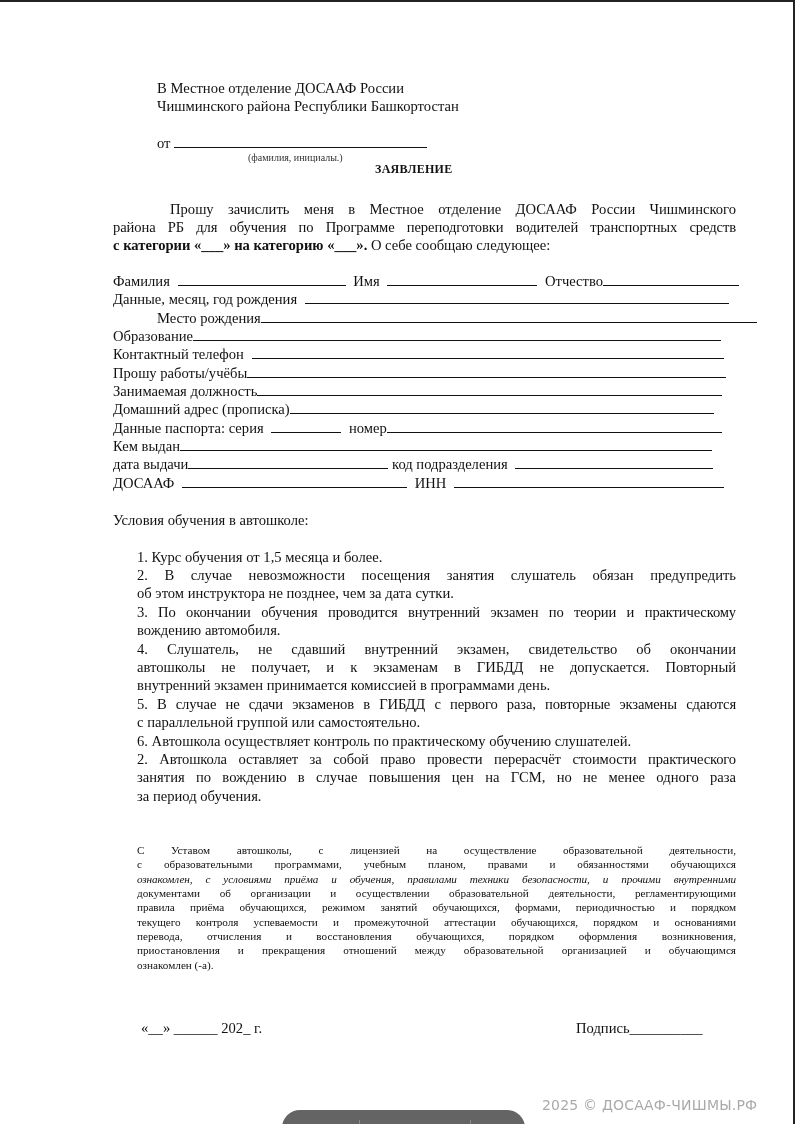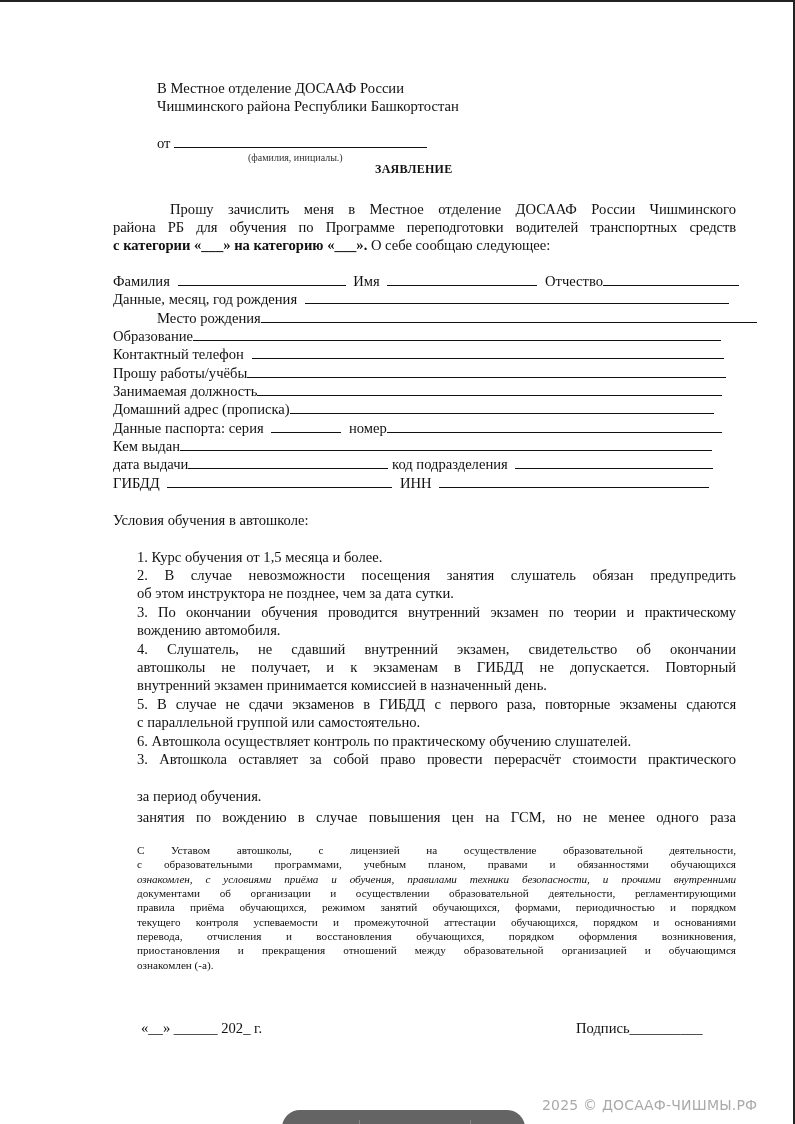--- a/index.html
+++ b/index.html
@@ -93,47 +93,47 @@
   </div>
   <div class="abs t14" style="left:113px;top:437px;">
     <span>Кем выдан</span><span class="uline" style="width:532px;"></span>
   </div>
   <div class="abs t14" style="left:113px;top:455px;">
     <span>дата выдачи</span><span class="uline" style="width:200px;"></span>
     <span style="">код подразделения</span>
     <span class="uline" style="width:198px;margin-left:4px;"></span>
   </div>
   <div class="abs t14" style="left:113px;top:474px;">
-    <span>ГИБДД</span>
+    <span>ДОСААФ</span>
     <span class="uline" style="width:225px;margin-left:4px;"></span>
     <span style="margin-left:4px;">ИНН</span>
     <span class="uline" style="width:270px;margin-left:4px;"></span>
   </div>
 
   <div class="abs t14" style="left:113px;top:511px;">Условия обучения в автошколе:</div>
 
   <div class="abs t14" style="left:137px;top:548px;">1.   Курс обучения от 1,5 месяца и более.</div>
 
   <div class="abs t14 just" style="left:137px;top:566px;width:599px;">2. В случае невозможности посещения занятия слушатель обязан предупредить</div>
   <div class="abs t14" style="left:137px;top:584px;">об этом инструктора не позднее, чем за дата сутки.</div>
 
   <div class="abs t14 just" style="left:137px;top:603px;width:599px;letter-spacing:-0.15px;">3. По окончании обучения проводится внутренний экзамен по теории и практическому</div>
   <div class="abs t14" style="left:137px;top:621px;">вождению автомобиля.</div>
 
   <div class="abs t14 just" style="left:137px;top:640px;width:599px;">4. Слушатель, не сдавший внутренний экзамен, свидетельство об окончании</div>
   <div class="abs t14 just" style="left:137px;top:658px;width:599px;">автошколы не получает, и к экзаменам в ГИБДД не допускается. Повторный</div>
-  <div class="abs t14" style="left:137px;top:676px;">внутренний экзамен принимается комиссией в назначенный день.</div>
+  <div class="abs t14" style="left:137px;top:676px;">внутренний экзамен принимается комиссией в программами день.</div>
 
   <div class="abs t14 just" style="left:137px;top:695px;width:599px;letter-spacing:-0.15px;">5. В случае не сдачи экзаменов в ГИБДД с первого раза, повторные экзамены сдаются</div>
   <div class="abs t14" style="left:137px;top:713px;">с параллельной группой или самостоятельно.</div>
 
   <div class="abs t14" style="left:137px;top:732px;">6. Автошкола осуществляет контроль по практическому обучению слушателей.</div>
 
-  <div class="abs t14 just" style="left:137px;top:750px;width:599px;letter-spacing:-0.15px;">3. Автошкола оставляет за собой право провести перерасчёт стоимости практического</div>
-  <div class="abs t14 just" style="left:137px;top:808px;width:599px;">занятия по вождению в случае повышения цен на ГСМ, но не менее одного раза</div>
+  <div class="abs t14 just" style="left:137px;top:750px;width:599px;letter-spacing:-0.15px;">2. Автошкола оставляет за собой право провести перерасчёт стоимости практического</div>
+  <div class="abs t14 just" style="left:137px;top:768px;width:599px;">занятия по вождению в случае повышения цен на ГСМ, но не менее одного раза</div>
   <div class="abs t14" style="left:137px;top:787px;">за период обучения.</div>
 
   <div class="abs small just" style="left:137px;top:843px;width:599px;">С Уставом автошколы, с лицензией на осуществление образовательной деятельности,</div>
   <div class="abs small just" style="left:137px;top:857px;width:599px;">с образовательными программами, учебным планом, правами и обязанностями обучающихся</div>
   <div class="abs small just" style="left:137px;top:872px;width:599px;letter-spacing:-0.1px;font-style:italic;">ознакомлен, с условиями приёма и обучения, правилами техники безопасности, и прочими внутренними</div>
   <div class="abs small just" style="left:137px;top:886px;width:599px;">документами об организации и осуществлении образовательной деятельности, регламентирующими</div>
   <div class="abs small just" style="left:137px;top:900px;width:599px;letter-spacing:-0.1px;">правила приёма обучающихся, режимом занятий обучающихся, формами, периодичностью и порядком</div>
   <div class="abs small just" style="left:137px;top:915px;width:599px;letter-spacing:-0.1px;">текущего контроля успеваемости и промежуточной аттестации обучающихся, порядком и основаниями</div>
   <div class="abs small just" style="left:137px;top:929px;width:599px;">перевода, отчисления и восстановления обучающихся, порядком оформления возникновения,</div>
   <div class="abs small just" style="left:137px;top:943px;width:599px;">приостановления и прекращения отношений между образовательной организацией и обучающимся</div>

